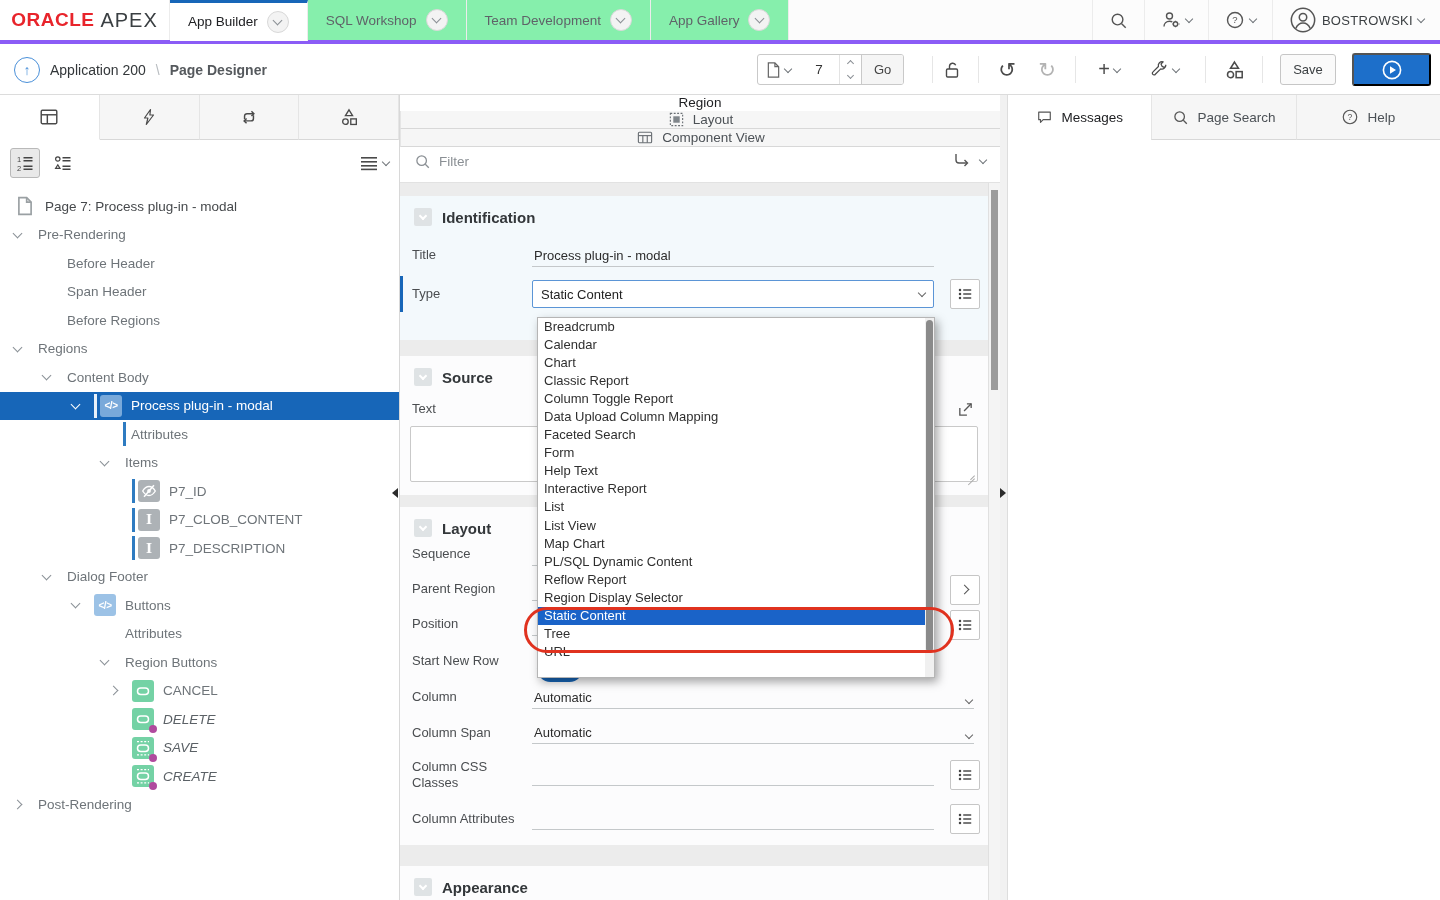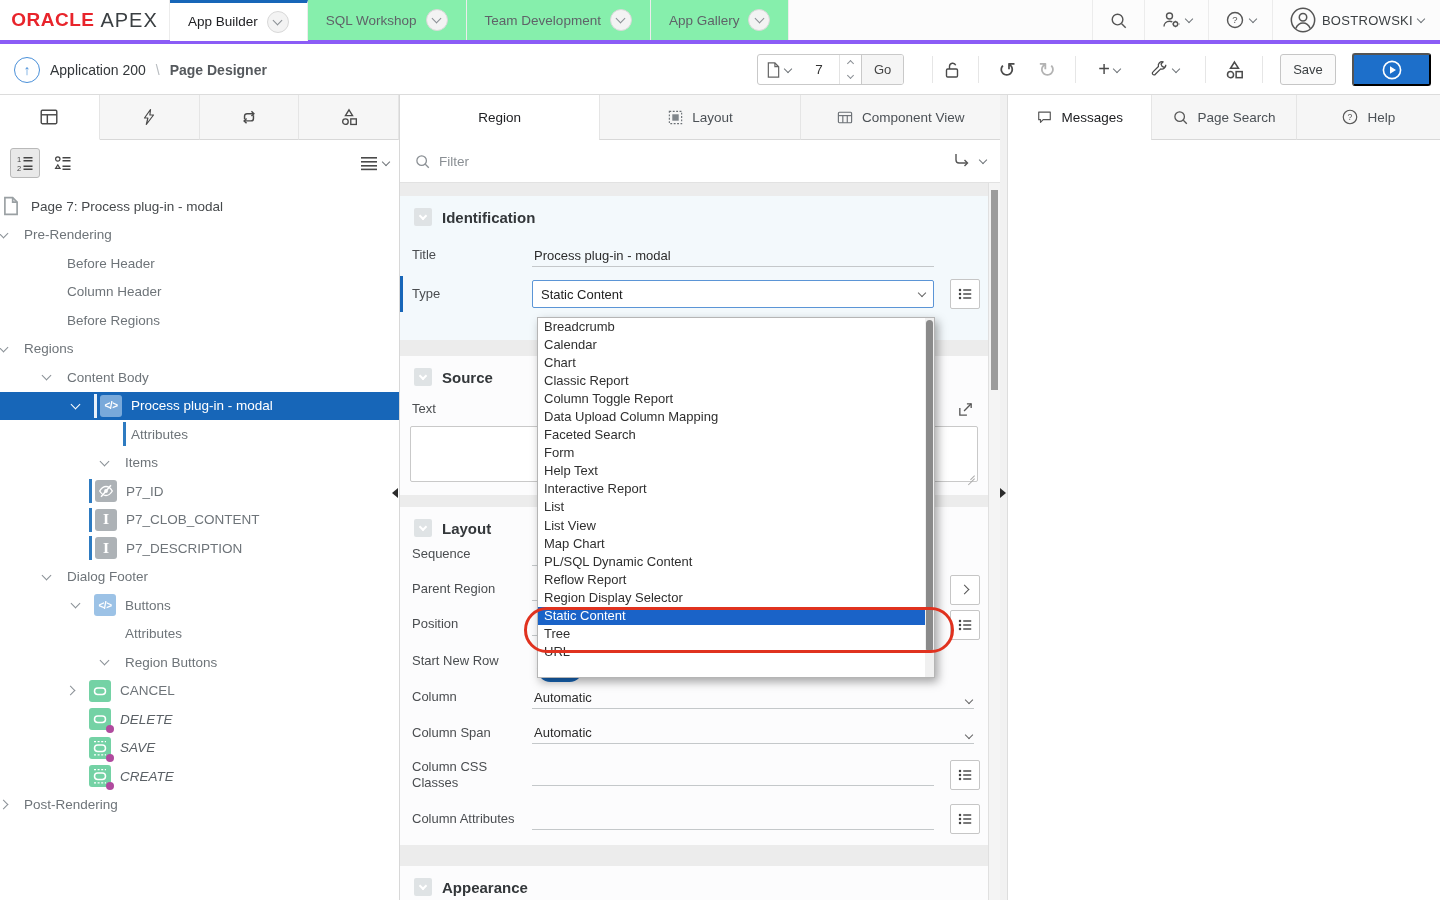--- a/index.html
+++ b/index.html
@@ -51,23 +51,23 @@
   .lp-tab { width:100px; display:flex; align-items:center; justify-content:center; background:#f6f6f6; border-bottom:1px solid #d8d8d8; border-right:1px solid #e5e5e5; cursor:pointer; }
   .lp-tab.active { background:#fff; border-bottom:1px solid #fff; }
   .lp-subbar { height:45px; display:flex; align-items:center; padding:0 10px; gap:8px; }
   .sq-btn { width:30px; height:30px; display:flex; align-items:center; justify-content:center; border-radius:3px; cursor:pointer; }
   .sq-btn.pressed { background:#e9e9e9; border:1px solid #b9b9b9; }
   .lp-menu { margin-left:auto; display:flex; align-items:center; gap:5px; cursor:pointer; }
 
   
   .tree { padding-top:7px; }
   .tree-row { height:28.5px; display:flex; align-items:center; font-size:13.5px; color:#6e7479; cursor:pointer; white-space:nowrap; }
-  .tree-row.d0 { } .tree-row.d1 { padding-left:43px; }
+  .tree-row.d0 { padding-left:14px; } .tree-row.d1 { padding-left:43px; }
   .tree-row.d2 { padding-left:72px; } .tree-row.d3 { padding-left:101px; }
-  .tree-row.d4 { padding-left:56px;margin-left:11px; }
+  .tree-row.d4 { padding-left:110px; }
   .tchev-slot { width:22px; display:flex; align-items:center; flex:none; }
   .tchev { width:7px; height:7px; border-right:1.5px solid #8a9096; border-bottom:1.5px solid #8a9096; transform:rotate(45deg); margin-top:-3px; }
   .tchev.right { transform:rotate(-45deg); margin-top:0; }
   .tbar { width:3px; height:24px; background:#2e7bc1; margin-right:3px; flex:none; }
   .ticon { position:relative; width:22px; height:22px; border-radius:3px; margin-right:7px; flex:none; display:flex; align-items:center; justify-content:center; }
   .ticon.page { background:transparent; }
   .ticon.code { background:#9cc2e6; color:#fff; font-size:10px; font-weight:bold; letter-spacing:-.5px; }
   .ticon.gray { background:#adb2b6; }
   .ticon.green { background:var(--item-green,#74d2a5); }
   .ticon .dot { position:absolute; right:-3px; bottom:-3px; width:8px; height:8px; border-radius:50%; background:var(--hot-dot-magenta,#b04a9e); }
@@ -75,21 +75,21 @@
   .tlabel.strong { color:#46494c; }
   .tlabel.italic { font-style:italic; color:#5b6166; }
   .tree-row.selected { background:var(--accent-blue,#1766b8); color:#fff; }
   .tree-row.selected .tchev { border-color:#fff; }
   .tree-row.selected .tbar { background:#e8f1fa; }
   .tree-row.selected .ticon.code { background:#79a9da; }
   .tree-row.selected .tlabel { color:#fff; }
 
   
   .center-panel { position:absolute; left:400px; top:95px; width:600px; bottom:0; background:#fff; }
-  .cp-tabs { display:flex; height:45px; }
+  .cp-tabs { display:flex; height:45px;flex-direction:column; }
   .cp-tab { flex:1; display:flex; align-items:center; justify-content:center; gap:8px; font-size:13.5px; color:#4c5156; background:#f6f6f6; border-bottom:1px solid #d8d8d8; border-left:1px solid #e5e5e5; cursor:pointer; }
   .cp-tab.active { background:#fff; border-bottom:1px solid #fff; border-left:none; color:#202124; }
   .cp-filter { height:43px; display:flex; align-items:center; padding:0 14px; gap:8px; border-bottom:1px solid #e2e2e2; }
   .cp-filter input { flex:1; border:none; outline:none; font-size:13.5px; color:#333; font-family:inherit; }
   .cp-filter input::placeholder { color:#8a8f94; }
   .cp-body { position:absolute; left:0; top:88px; right:0; bottom:0; background:#ececec; }
   .blk { position:absolute; left:0; width:588px; background:#fcfcfd; }
   .blk-hd { display:flex; align-items:center; gap:10px; padding:12px 0 0 14px; }
   .hd-chev { width:18px; height:18px; border-radius:2px; background:#dfe3e5; display:flex; align-items:center; justify-content:center; }
   .hd-chev .chev { width:6px; height:6px; border-color:#fff; border-width:2px; }
@@ -358,21 +358,21 @@
           <i class="tchev"></i>
         </span>
         <span class="tlabel">Pre-Rendering</span>
       </div>
       <div class="tree-row d1">
         <span class="tchev-slot"></span>
         <span class="tlabel">Before Header</span>
       </div>
       <div class="tree-row d1">
         <span class="tchev-slot"></span>
-        <span class="tlabel">Column Header</span>
+        <span class="tlabel">Span Header</span>
       </div>
       <div class="tree-row d1">
         <span class="tchev-slot"></span>
         <span class="tlabel">Before Regions</span>
       </div>
       <div class="tree-row d0">
         <span class="tchev-slot">
           <i class="tchev"></i>
         </span>
         <span class="tlabel">Regions</span>

